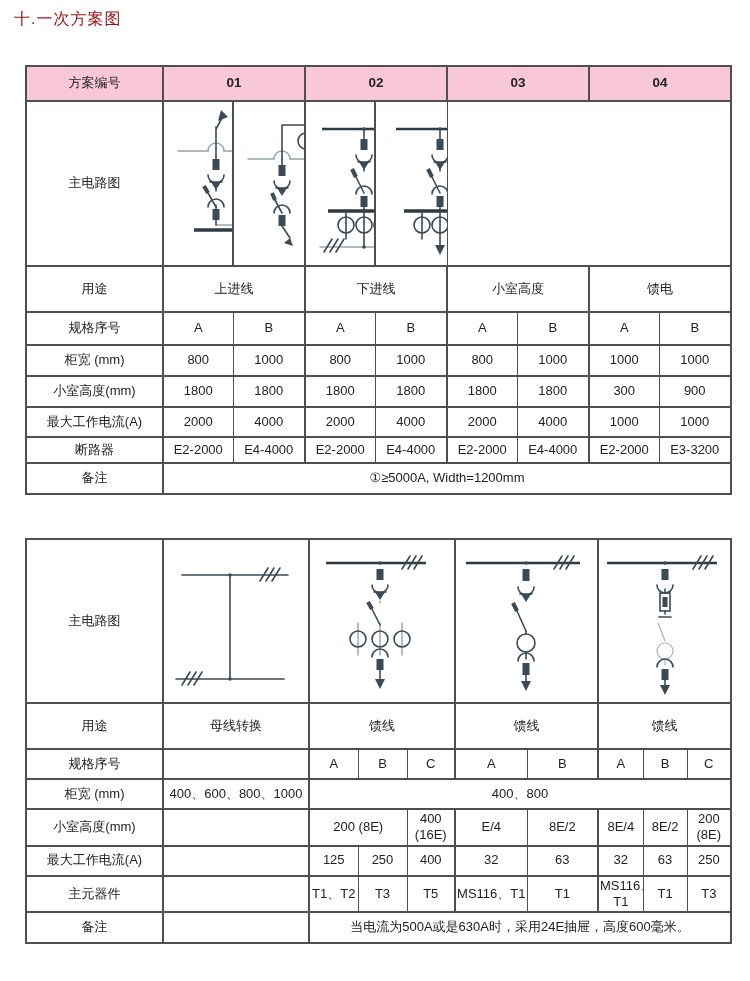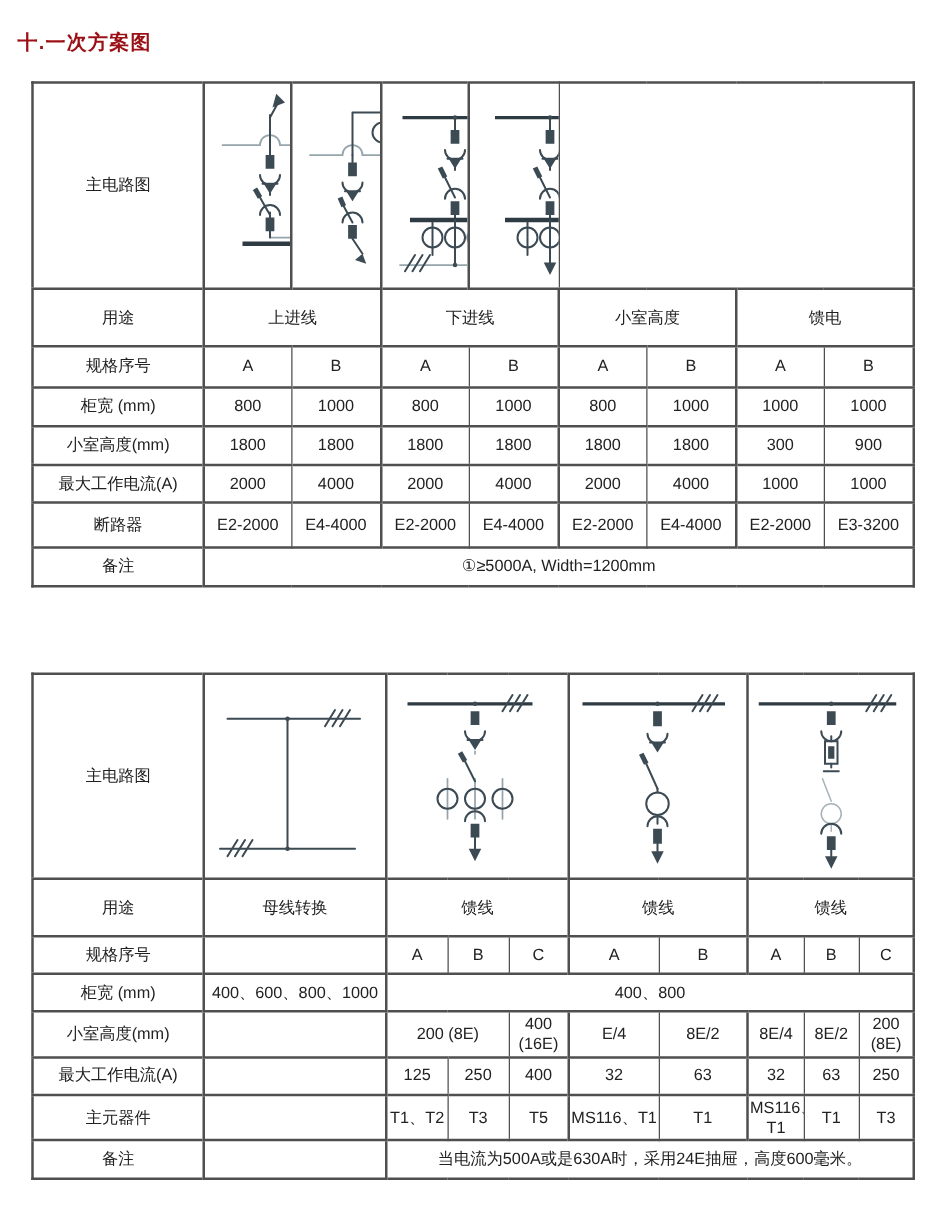--- a/index.html
+++ b/index.html
@@ -1,18 +1,18 @@
 <!DOCTYPE html>
 <html><head>
 <meta charset="utf-8">
 <style>
   html,body{margin:0;padding:0;background:#ffffff;}
   .page{position:relative;width:750px;height:981px;background:#ffffff;
         font-family:"Liberation Sans",sans-serif;color:#222;overflow:hidden;}
-  .title{position:absolute;left:14px;top:24px;font-size:16px;font-weight:bold;
+  .title{position:absolute;left:14px;top:9px;font-size:16px;font-weight:normal;
          color:#9b1016;letter-spacing:1px;}
   table{border-collapse:collapse;table-layout:fixed;position:absolute;left:25px;
         width:705px;border:2px solid #4f4f4f;}
   #t1{top:65px;}
   #t2{top:538px;}
   td{border:1px solid #4f4f4f;text-align:center;vertical-align:middle;
      font-size:13px;padding:1px;overflow:hidden;line-height:1.25;}
   tr.hdr td{border-bottom-width:2px;}
   td.pink{background:#f9c8d7;}
   td.grp{border-left-width:2px;}
@@ -41,20 +41,27 @@
         <col style="width:70px">
         <col style="width:72px">
       <col style="width:70px">
         <col style="width:72px">
       <col style="width:70px">
         <col style="width:72px">
       <col style="width:70px">
         <col style="width:72px">
     </colgroup>
     <tbody>
+        <tr class="hdr" style="height:35px">
+      <td class="pink">方案编号</td>
+      <td class="pink grp schemeno" colspan="2">01</td>
+      <td class="pink grp schemeno" colspan="2">02</td>
+      <td class="pink grp schemeno" colspan="2">03</td>
+      <td class="pink grp schemeno" colspan="2">04</td>
+    </tr>
     <tr style="height:165px">
       <td>主电路图</td>
       <td class="diag grp">
         <svg width="140" height="158" viewBox="0 0 140 158">
           <polygon class="f" points="57,5 64,12 54,16"></polygon>
           <path class="d" d="M52,24 L58,13"></path>
           <path class="lt" d="M14,46 H44 M60,46 H128"></path>
           <path class="lt" d="M44,46 A8 8 0 0 1 60,46"></path>
           <path class="d" d="M102,51 L110,38 M108,51 L116,38 M114,51 L122,38"></path>
           <circle class="f" cx="96" cy="46" r="1.8"></circle>
@@ -190,21 +197,21 @@
       <td>最大工作电流(A)</td>
       <td class="grp">2000</td>
       <td>4000</td>
       <td class="grp">2000</td>
       <td>4000</td>
       <td class="grp">2000</td>
       <td>4000</td>
       <td class="grp">1000</td>
       <td>1000</td>
     </tr>
-    <tr class="h2" style="height:36px">
+    <tr class="h2" style="height:26px">
       <td>断路器</td>
       <td class="grp">E2-2000</td>
       <td>E4-4000</td>
       <td class="grp">E2-2000</td>
       <td>E4-4000</td>
       <td class="grp">E2-2000</td>
       <td>E4-4000</td>
       <td class="grp">E2-2000</td>
       <td>E3-3200</td>
     </tr>

